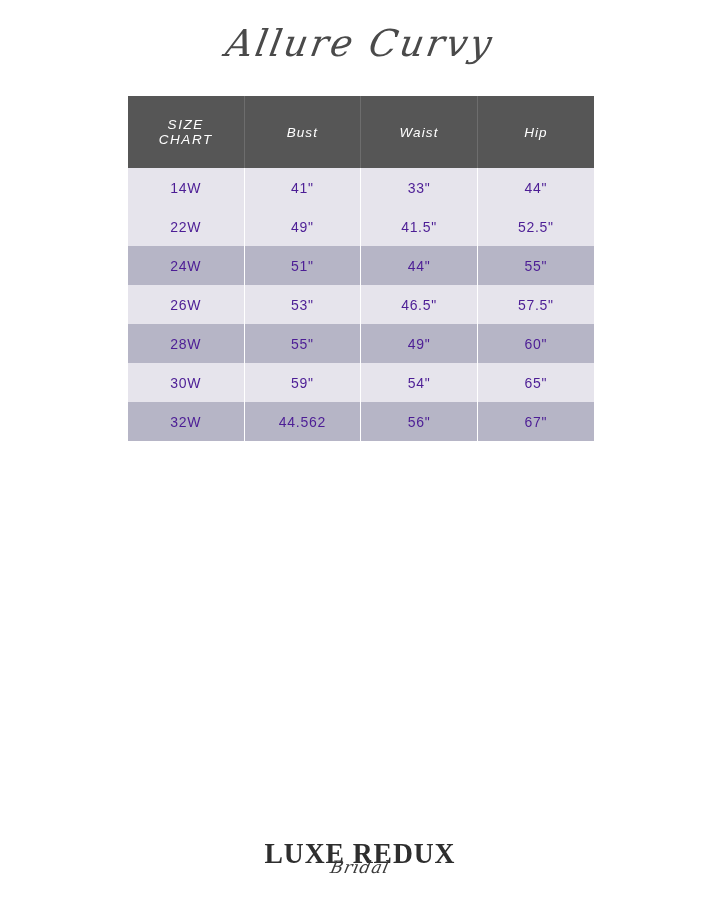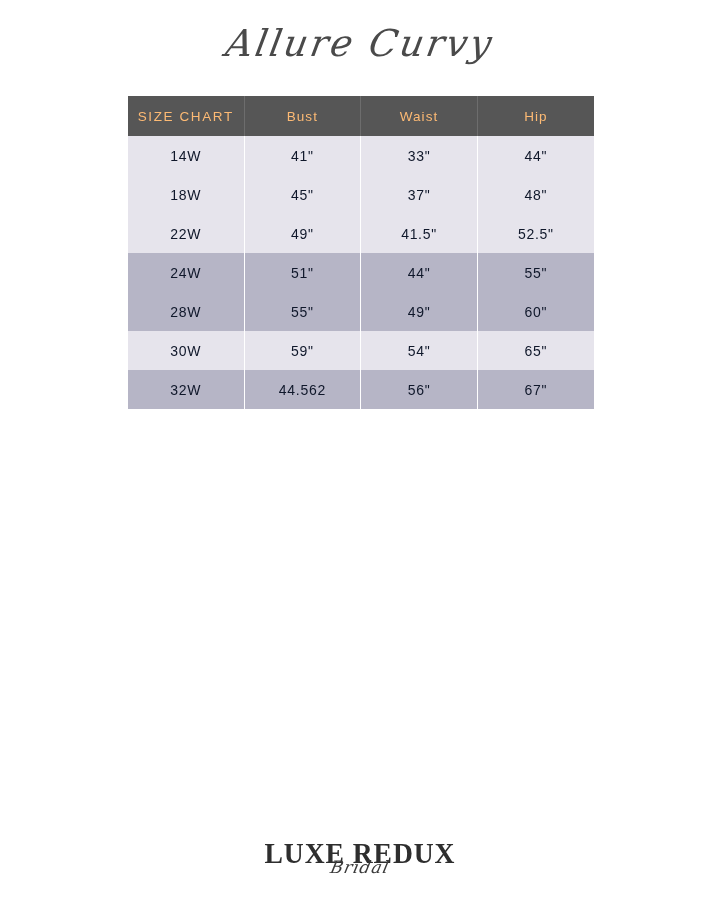--- a/index.html
+++ b/index.html
@@ -42,41 +42,42 @@
   table.size-chart {
     border-collapse: collapse;
     width: 466px;
     table-layout: fixed;
   }
   table.size-chart col.c-size { width: 116px; }
   table.size-chart col.c-val  { width: 116.6px; }
 
   table.size-chart thead th {
     background: #565656;
-    color: #fdba74;
+    color: #ffffff;
     font-size: 13.5px;
     font-weight: 400;
     letter-spacing: 1.1px;
     height: 40px;
     text-align: center;
     vertical-align: middle;
     border-right: 1px solid #6d6d6d;
-    padding: 0;
+    padding: 16px;
+    font-style: italic;
   }
   table.size-chart thead th:last-child { border-right: none; }
   table.size-chart thead th.th-size { letter-spacing: 1.6px; }
 
   table.size-chart tbody td {
     height: 39px;
     text-align: center;
     vertical-align: middle;
     font-size: 14px;
     font-weight: 400;
     letter-spacing: 0.7px;
-    color: #0f172a;
+    color: #4c1d95;
     border-right: 1.5px solid #ffffff;
     padding: 0;
   }
   table.size-chart tbody td:last-child { border-right: none; }
 
   table.size-chart tbody tr.row-light td { background: #e6e4ec; }
   table.size-chart tbody tr.row-dark  td { background: #b6b5c6; }
 
   
   .footer-logo {
@@ -130,36 +131,36 @@
       </tr>
     </thead>
     <tbody>
       <tr class="row-light">
         <td>14W</td>
         <td>41"</td>
         <td>33"</td>
         <td>44"</td>
       </tr>
       <tr class="row-light">
-        <td>18W</td>
-        <td>45"</td>
-        <td>37"</td>
-        <td>48"</td>
-      </tr>
-      <tr class="row-light">
         <td>22W</td>
         <td>49"</td>
         <td>41.5"</td>
         <td>52.5"</td>
       </tr>
       <tr class="row-dark">
         <td>24W</td>
         <td>51"</td>
         <td>44"</td>
         <td>55"</td>
+      </tr>
+      <tr class="row-light">
+        <td>26W</td>
+        <td>53"</td>
+        <td>46.5"</td>
+        <td>57.5"</td>
       </tr>
       <tr class="row-dark">
         <td>28W</td>
         <td>55"</td>
         <td>49"</td>
         <td>60"</td>
       </tr>
       <tr class="row-light">
         <td>30W</td>
         <td>59"</td>

